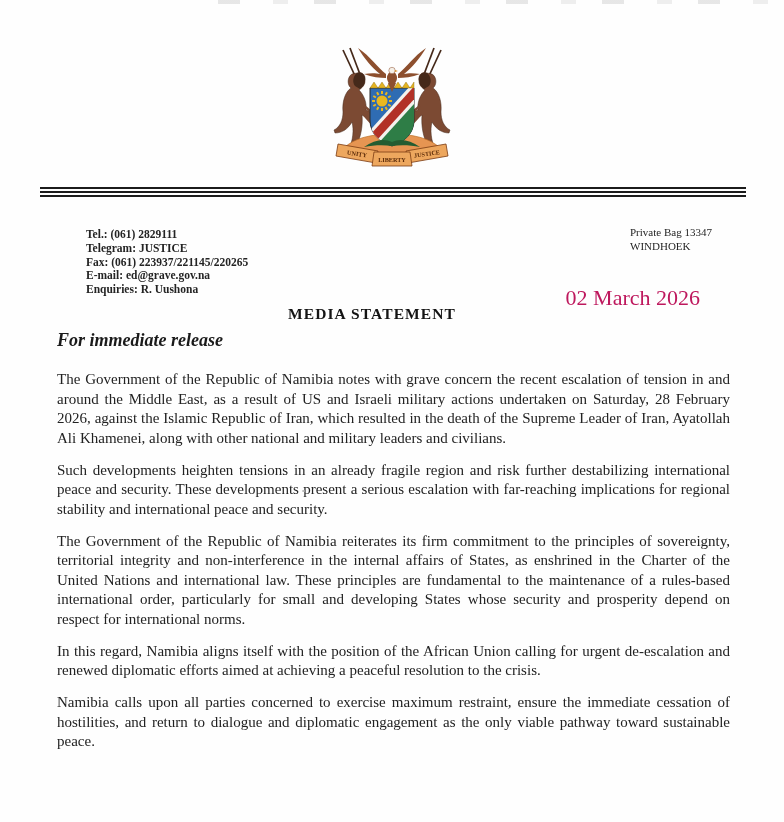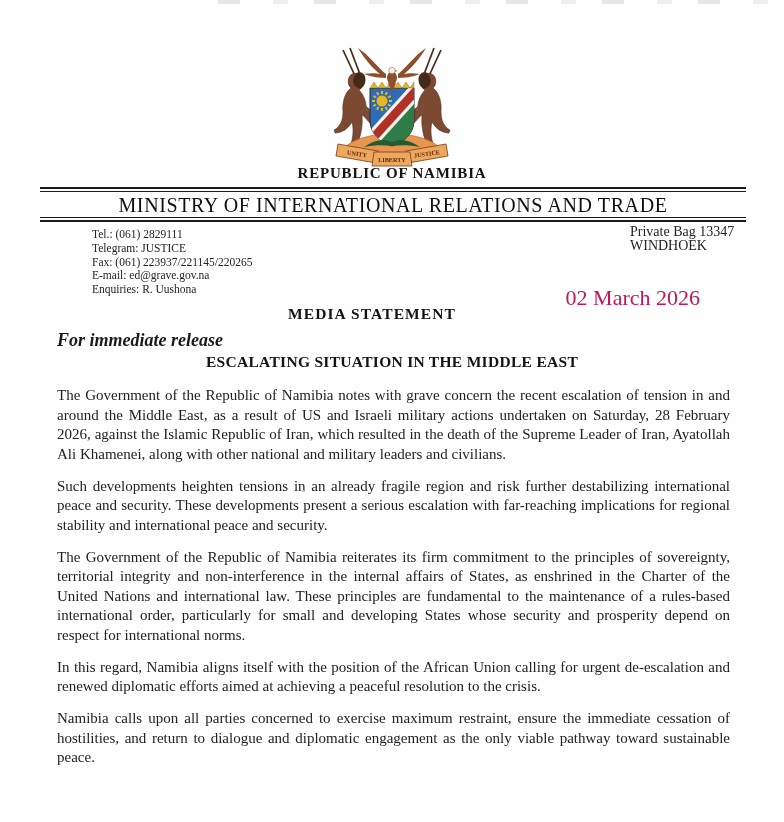--- a/index.html
+++ b/index.html
@@ -19,33 +19,33 @@
     top:165px;left:0;width:784px;text-align:center;
     font-size:15px;font-weight:bold;letter-spacing:.8px;color:#141414;
   }
   #banner{top:187px;left:40px;width:706px;}
   .rule-top{height:2px;border-top:2.2px solid #1b1b1b;border-bottom:1px solid #1b1b1b;}
   .rule-bottom{height:2px;border-top:1px solid #1b1b1b;border-bottom:2.2px solid #1b1b1b;}
   #ministry-title{
     text-align:center;font-size:20px;letter-spacing:.6px;color:#101010;
     padding:2px 0 1px;line-height:22px;
   }
-  #contact-block{top:228px;left:92px;font-size:11.5px;line-height:13.8px;color:#242424;}
-  #address-block{top:225px;left:630px;font-size:14px;line-height:14px;color:#242424;}
+  #contact-block{top:228px;left:86px;font-size:11.5px;line-height:13.8px;color:#242424;font-weight:bold;}
+  #address-block{top:225px;left:630px;font-size:11px;line-height:14px;color:#242424;}
   #date-line{top:285px;right:84px;font-size:22px;color:#be185d;}
   #statement-type{
     top:305px;left:0;width:744px;text-align:center;
     font-size:15.5px;font-weight:bold;letter-spacing:1.1px;color:#141414;
   }
   #release-note{top:330px;left:57px;font-size:18px;font-weight:bold;font-style:italic;color:#1a1a1a;}
   #headline{
     top:353px;left:0;width:784px;text-align:center;
     font-size:15.5px;font-weight:bold;letter-spacing:.3px;color:#141414;
   }
-  #body-text{top:386px;left:57px;width:673px;}
+  #body-text{top:370px;left:57px;width:673px;}
   #body-text p{
     margin:0 0 12.5px;font-size:15px;line-height:19.5px;
     text-align:justify;color:#222;
   }
   #ink-speck{top:490px;left:302px;width:3px;height:2px;background:#b9b9b9;border-radius:50%;}
 </style>
 </head>
 <body>
 
 <div id="page">
@@ -105,25 +105,23 @@
     <g font-family="Liberation Serif, DejaVu Serif, serif" font-size="6.2" font-weight="bold" fill="#5a2a08" text-anchor="middle">
       <path d="M12,100 L52,107 L50,119 L10,112 Z" fill="#eda75e" stroke="#7a3a12" stroke-width=".8"></path>
       <path d="M120,100 L80,107 L82,119 L122,112 Z" fill="#eda75e" stroke="#7a3a12" stroke-width=".8"></path>
       <path d="M48,108 L84,108 L86,122 L46,122 Z" fill="#eda75e" stroke="#7a3a12" stroke-width=".8"></path>
       <text x="31" y="112" transform="rotate(8 31 110)">UNITY</text>
       <text x="66" y="117.5">LIBERTY</text>
       <text x="101" y="112" transform="rotate(-8 101 110)">JUSTICE</text>
     </g>
   </svg>
 
-  <div id="republic-title" class="abs">REPUBLIC OF NAMIBIA</div>
 
   <div id="banner" class="abs">
     <div class="rule-top"></div>
-    <div id="ministry-title">MINISTRY OF INTERNATIONAL RELATIONS AND TRADE</div>
     <div class="rule-bottom"></div>
   </div>
 
   <div id="contact-block" class="abs">
     <div>Tel.: (061) 2829111</div>
     <div>Telegram: JUSTICE</div>
     <div>Fax: (061) 223937/221145/220265</div>
     <div>E-mail: ed@grave.gov.na</div>
     <div>Enquiries: R. Uushona</div>
   </div>
@@ -132,21 +130,20 @@
     <div>Private Bag 13347</div>
     <div>WINDHOEK</div>
   </div>
 
   <div id="date-line" class="abs">02 March 2026</div>
 
   <div id="statement-type" class="abs">MEDIA STATEMENT</div>
 
   <div id="release-note" class="abs">For immediate release</div>
 
-  <div id="headline" class="abs">ESCALATING SITUATION IN THE MIDDLE EAST</div>
 
   <div id="body-text" class="abs">
     <p>The Government of the Republic of Namibia notes with grave concern the recent escalation of tension in and around the Middle East, as a result of US and Israeli military actions undertaken on Saturday, 28 February 2026, against the Islamic Republic of Iran, which resulted in the death of the Supreme Leader of Iran, Ayatollah Ali Khamenei, along with other national and military leaders and civilians.</p>
     <p>Such developments heighten tensions in an already fragile region and risk further destabilizing international peace and security. These developments present a serious escalation with far-reaching implications for regional stability and international peace and security.</p>
     <p>The Government of the Republic of Namibia reiterates its firm commitment to the principles of sovereignty, territorial integrity and non-interference in the internal affairs of States, as enshrined in the Charter of the United Nations and international law. These principles are fundamental to the maintenance of a rules-based international order, particularly for small and developing States whose security and prosperity depend on respect for international norms.</p>
     <p>In this regard, Namibia aligns itself with the position of the African Union calling for urgent de-escalation and renewed diplomatic efforts aimed at achieving a peaceful resolution to the crisis.</p>
     <p>Namibia calls upon all parties concerned to exercise maximum restraint, ensure the immediate cessation of hostilities, and return to dialogue and diplomatic engagement as the only viable pathway toward sustainable peace.</p>
   </div>
 
   <div id="ink-speck" class="abs"></div>

